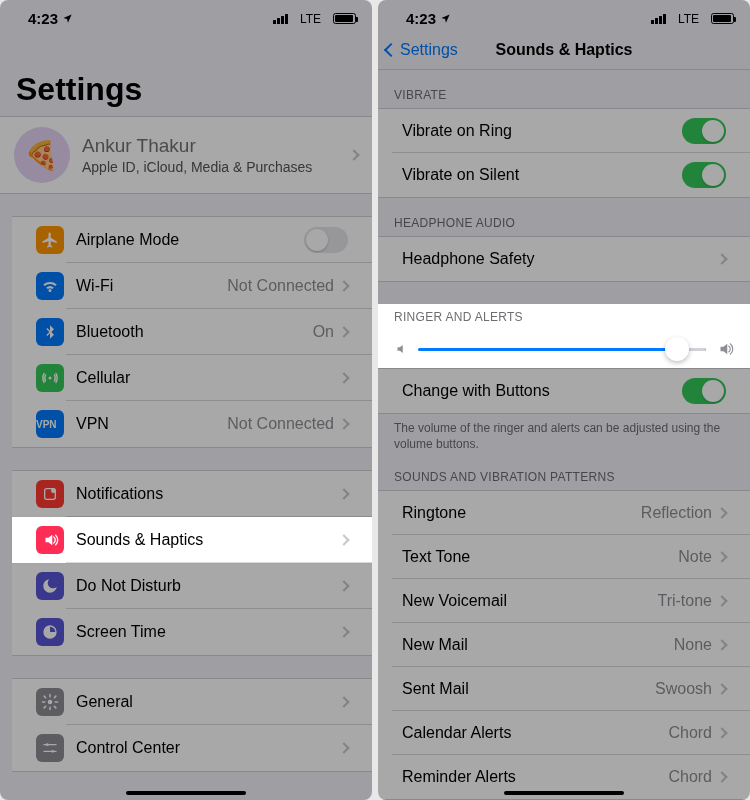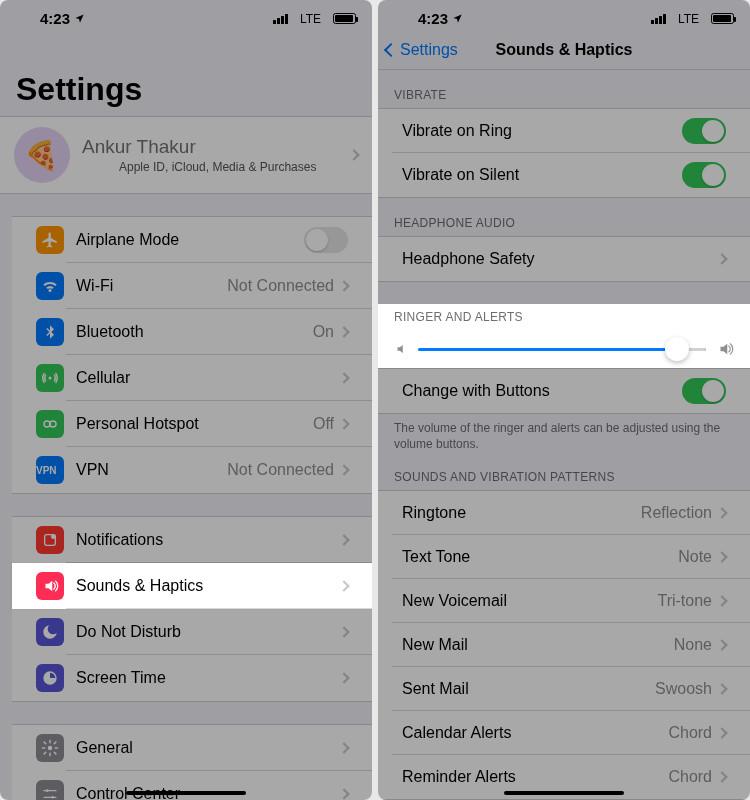--- a/index.html
+++ b/index.html
@@ -1,19 +1,19 @@
 <!DOCTYPE html>
 <html><head>
 <meta charset="utf-8">
 <style>
   * { box-sizing: border-box; margin: 0; padding: 0; font-family: -apple-system, "Helvetica Neue", Arial, sans-serif; }
   body { background: #e8e8e8; width: 750px; height: 800px; display: flex; gap: 6px; padding: 0; }
   .phone { position: relative; width: 372px; height: 800px; background: #f2f2f7; border-radius: 8px; overflow: hidden; }
   .dim-overlay { position:absolute; inset:0; background:rgba(0,0,0,0.34); pointer-events:none; z-index: 50; }
-  .status-bar { display:flex; justify-content:space-between; align-items:center; padding: 10px 16px 4px 40px; font-size: 15px; font-weight: 600; }
+  .status-bar { display:flex; justify-content:space-between; align-items:center; padding: 10px 16px 4px 28px; font-size: 15px; font-weight: 600; }
   .status-left { display:flex; align-items:center; gap:4px; }
   .status-right { display:flex; align-items:center; gap:12px; }
   .battery { width: 23px; height: 11px; border: 1px solid #000; border-radius: 2.5px; position:relative; }
   .battery::after { content:""; position:absolute; right:-3px; top:3px; width:2px; height:5px; background:#000; border-radius:0 1px 1px 0; }
   .battery-fill { position:absolute; left:1px; top:1px; bottom:1px; width: 85%; background:#000; border-radius:1px; }
   .signal { display:flex; align-items:flex-end; gap:1px; }
   .signal span { width:3px; background:#000; border-radius:0.5px; }
   .signal span:nth-child(1){height:4px;} .signal span:nth-child(2){height:6px;} .signal span:nth-child(3){height:8px;} .signal span:nth-child(4){height:10px;}
   .title-large { font-size: 32px; font-weight: 700; padding: 40px 16px 8px 16px; }
   .list-group { background:#fff; border-top:1px solid #d1d1d6; border-bottom:1px solid #d1d1d6; }
@@ -25,21 +25,21 @@
   .row-label { font-size: 16px; flex:1; color:#000; }
   .row-value { font-size: 16px; color:#8e8e93; margin-right:6px; }
   .chevron { width:8px; height:8px; border-right:2px solid #c7c7cc; border-top:2px solid #c7c7cc; transform:rotate(45deg); }
   .toggle { width:44px; height:26px; border-radius:13px; background:#e5e5ea; position:relative; }
   .toggle::after { content:""; position:absolute; width:22px; height:22px; border-radius:50%; background:#fff; top:2px; left:2px; box-shadow:0 1px 2px rgba(0,0,0,0.2); }
   .toggle.on { background:#34c759; }
   .toggle.on::after { left:auto; right:2px; }
   .profile-row { padding: 10px 14px; display:flex; align-items:center; }
   .avatar { width: 56px; height:56px; border-radius:50%; background:#e4d4f4; display:flex; align-items:center; justify-content:center; font-size:28px; margin-right:12px; }
   .profile-name { font-size: 19px; color:#737373; }
-  .profile-sub { font-size: 12px; color:#555; margin-top:2px;margin-left:37px; }
+  .profile-sub { font-size: 14px; color:#555; margin-top:2px; }
   .section-header { font-size: 12px; color:#6d6d72; text-transform: uppercase; padding: 18px 16px 6px 16px; letter-spacing: 0.3px; }
   .section-footer { font-size: 12px; color:#6d6d72; padding: 6px 16px 0 16px; line-height:1.35; }
   .nav-bar { display:flex; align-items:center; justify-content:center; position:relative; padding: 10px 12px 10px 12px; border-bottom:1px solid #d1d1d6; }
   .nav-back { position:absolute; left:8px; display:flex; align-items:center; color:#007aff; font-size:16px; }
   .nav-back .chev-back { width:10px; height:10px; border-left:2.5px solid #007aff; border-bottom:2.5px solid #007aff; transform:rotate(45deg); margin-right:4px; }
   .nav-title { font-size: 16px; font-weight:600; }
   .highlight-row { position:relative; z-index: 60; background:#fff; border-radius: 0; box-shadow:0 0 0 1px rgba(0,0,0,0.02); }
   .highlight-group { position: relative; z-index: 60; background:#fff; }
   .slider-row { display:flex; align-items:center; padding: 10px 16px; gap:10px; }
   .slider { flex:1; height: 3px; background:#007aff; position:relative; border-radius:2px; }
@@ -123,31 +123,20 @@
         <div class="app-icon" style="background: rgb(52, 199, 89);">
           <svg width="18" height="18" viewBox="0 0 24 24">
             <path d="M6 8a10 10 0 000 8M4 6a13 13 0 000 12M18 8a10 10 0 010 8M20 6a13 13 0 010 12" stroke="#fff" stroke-width="2" fill="none" stroke-linecap="round"></path>
             <circle cx="12" cy="12" r="2" fill="#fff"></circle>
           </svg>
         </div>
         <span class="row-label">Cellular</span>
         <div class="chevron"></div>
       </div>
       <div class="row">
-        <div class="app-icon" style="background: rgb(52, 199, 89);">
-          <svg width="18" height="18" viewBox="0 0 24 24">
-            <circle cx="8" cy="12" r="4" fill="none" stroke="#fff" stroke-width="2"></circle>
-            <circle cx="16" cy="12" r="4" fill="none" stroke="#fff" stroke-width="2"></circle>
-          </svg>
-        </div>
-        <span class="row-label">Personal Hotspot</span>
-        <span class="row-value">Off</span>
-        <div class="chevron"></div>
-      </div>
-      <div class="row">
         <div class="app-icon" style="background: rgb(0, 122, 255);">
           <svg width="28" height="18">
             <text x="0" y="13" font-size="10" font-weight="700" fill="#fff" font-family="Arial">VPN</text>
           </svg>
         </div>
         <span class="row-label">VPN</span>
         <span class="row-value">Not Connected</span>
         <div class="chevron"></div>
       </div>
     </div>

